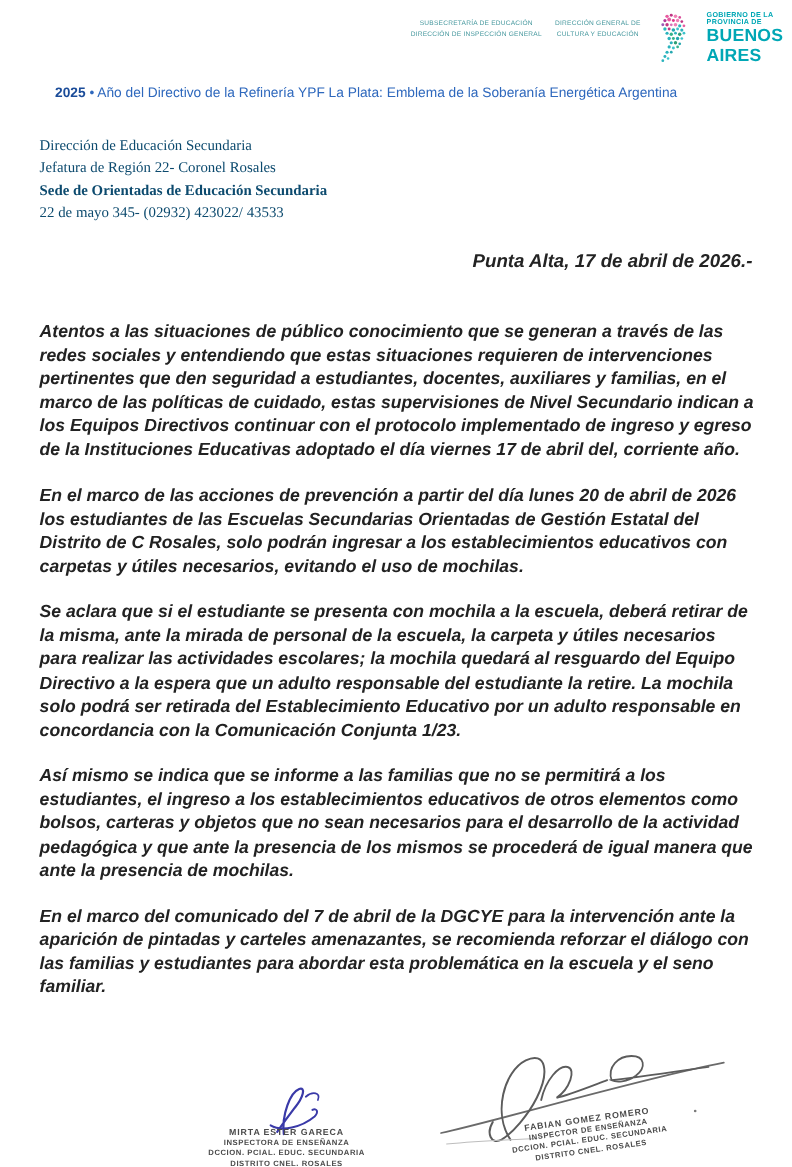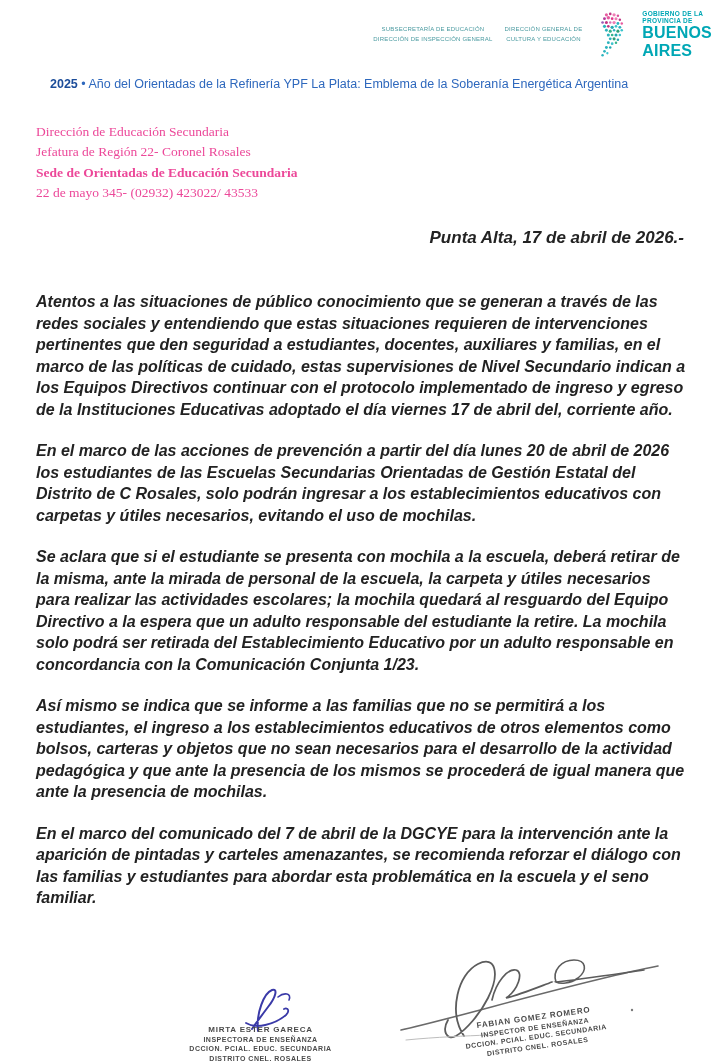--- a/index.html
+++ b/index.html
@@ -8,21 +8,21 @@
     width:720px;height:1061px;
     margin:0 auto;
     background:#ffffff;
     overflow:hidden;
     font-family:"Liberation Sans",sans-serif;
   }
 
   
   .header{
     position:absolute;top:10px;right:8px;left:378px;
-    display:flex;align-items:center;justify-content:flex-end;
+    display:flex;align-items:flex-start;justify-content:flex-end;
   }
   .dept-box{
     color:#4a9aa0;
     font-size:6px;line-height:1.6;letter-spacing:.2px;
     text-align:center;text-transform:uppercase;
     padding:8px 6px;white-space:nowrap;
   }
   .dept-divider{width:1px;height:30px;background:#c9d6d8;}
   .logo-wrap{display:flex;align-items:center;margin-left:8px;}
   .logo-map{width:40px;height:48px;flex:0 0 auto;}
@@ -34,21 +34,21 @@
   .anniversary{
     position:absolute;top:77px;left:50px;right:20px;
     font-size:12.5px;color:#2e68bd;
   }
   .anniversary .year{font-weight:bold;color:#1b4c99;margin-top:16px;}
 
   
   .sender{
     position:absolute;top:122px;left:36px;
     font-family:"Liberation Serif",serif;
-    font-size:13.5px;line-height:1.5;color:#ec4899;
+    font-size:13.5px;line-height:1.5;color:#0c4a6e;
   }
   .sender .bold{font-weight:bold;}
 
   
   .date-line{
     position:absolute;top:228px;right:36px;
     font-size:17px;font-weight:bold;font-style:italic;color:#232323;
   }
 
   
@@ -135,21 +135,21 @@
       </svg>
       <div class="logo-text">
         <div class="small">GOBIERNO DE LA PROVINCIA DE</div>
         <div class="big">BUENOS AIRES</div>
       </div>
     </div>
   </div>
 
   <div class="anniversary">
     <span class="year">2025</span>
-    <span>• Año del Orientadas de la Refinería YPF La Plata: Emblema de la Soberanía Energética Argentina</span>
+    <span>• Año del Directivo de la Refinería YPF La Plata: Emblema de la Soberanía Energética Argentina</span>
   </div>
 
   <div class="sender">
     <div>Dirección de Educación Secundaria</div>
     <div>Jefatura de Región 22- Coronel Rosales</div>
     <div class="bold">Sede de Orientadas de Educación Secundaria</div>
     <div>22 de mayo 345- (02932) 423022/ 43533</div>
   </div>
 
   <div class="date-line">Punta Alta, 17 de abril de  2026.-</div>

